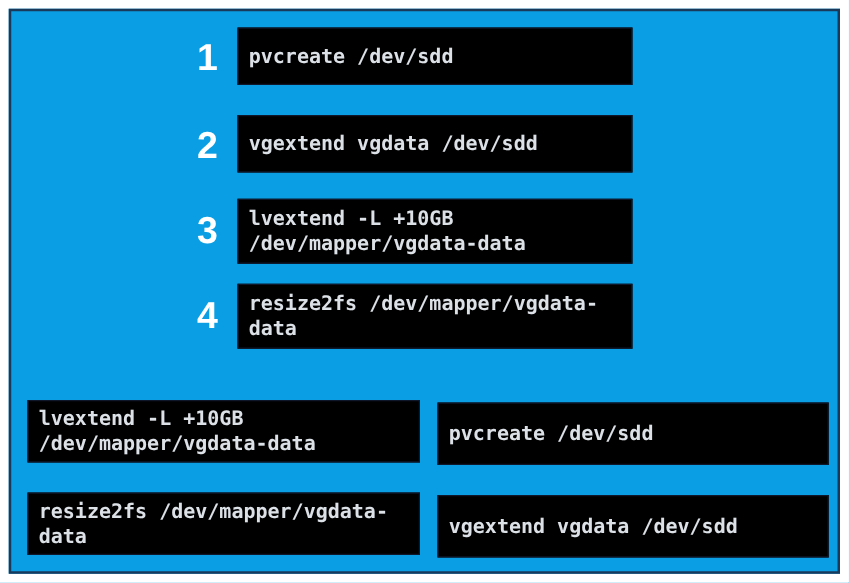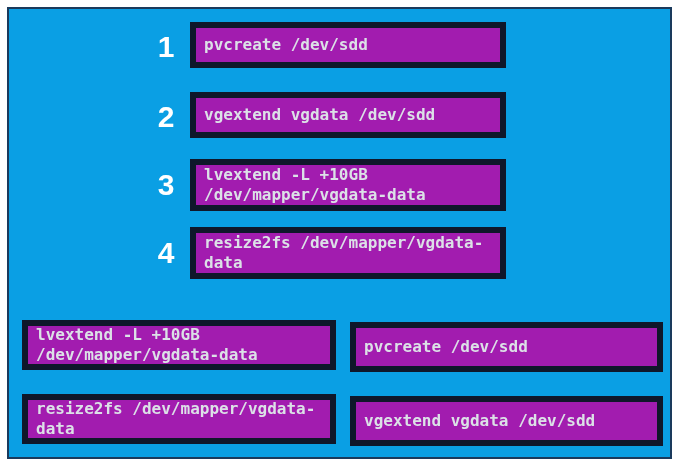--- a/index.html
+++ b/index.html
@@ -21,22 +21,22 @@
     top: 7px;
     width: 665px;
     height: 452px;
     box-sizing: border-box;
     background: #0a9fe4;
     border: 2px solid #1a3a5c;
   }
   .cmd-box {
     position: absolute;
     box-sizing: border-box;
-    background: #a21caf;
-    border: 6px solid #0f172a;
+    background: #000000;
+    border: 1px solid #0f172a;
     display: flex;
     align-items: center;
     padding: 3px 8px;
   }
   .cmd-text {
     font-family: "DejaVu Sans Mono", monospace;
     font-weight: bold;
     font-size: 16px;
     line-height: 20px;
     color: #dce1e7;

